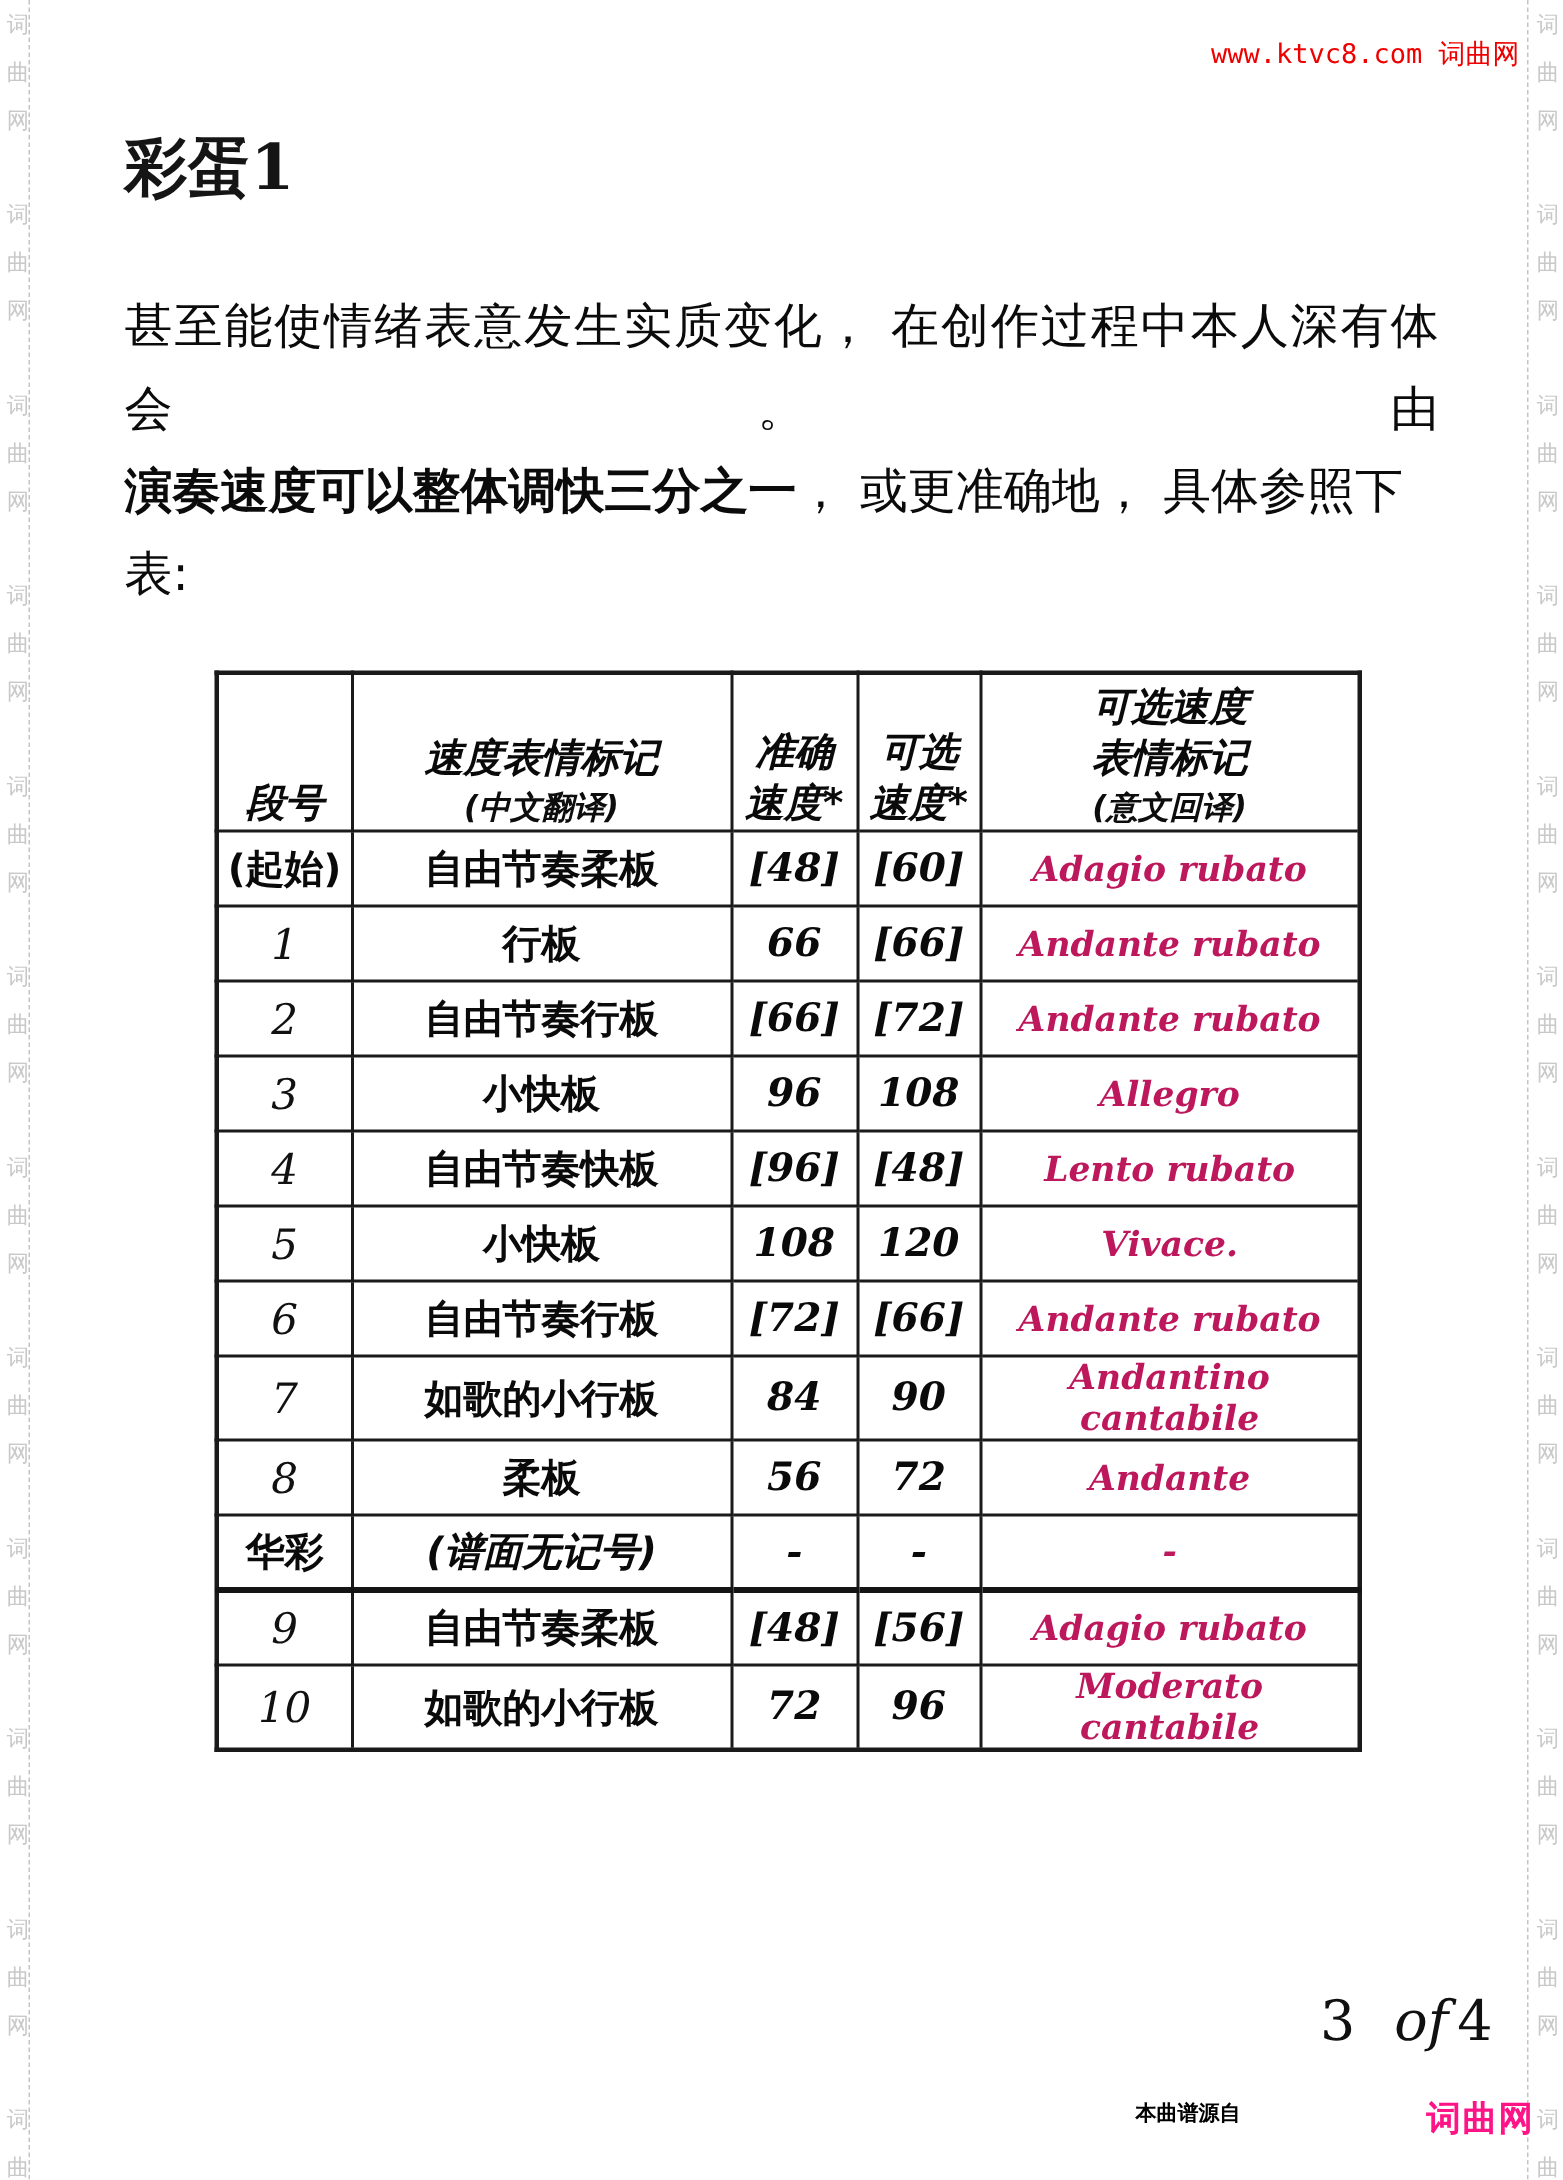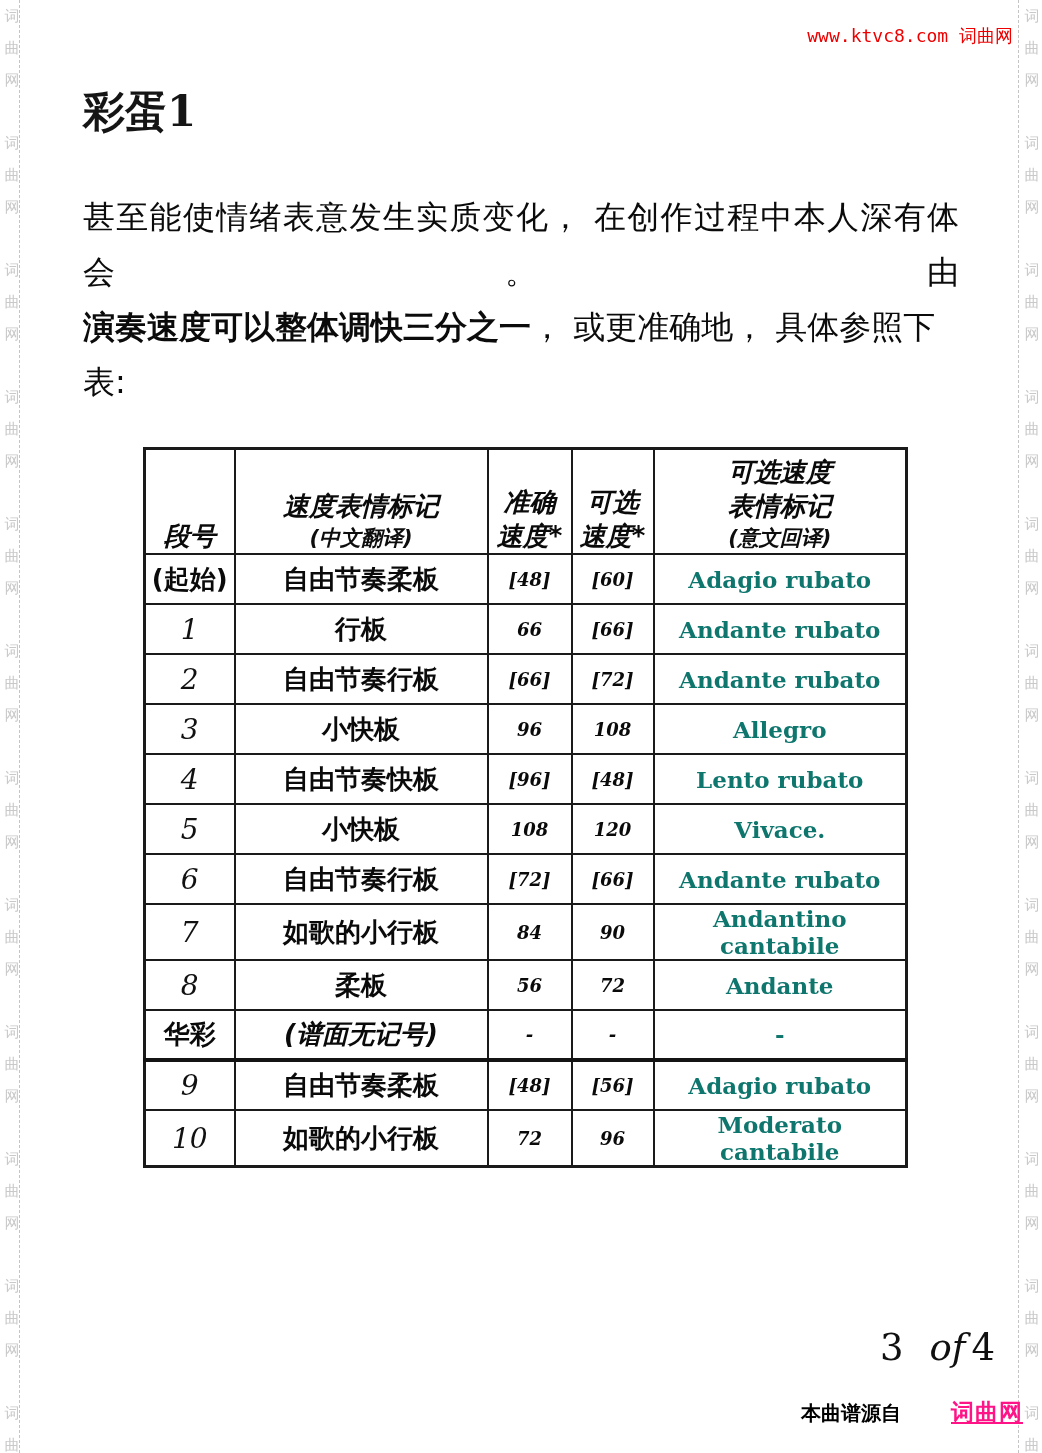--- a/index.html
+++ b/index.html
@@ -45,31 +45,31 @@
   .h-cn{font-family:"DejaVu Sans",sans-serif;font-weight:700;font-style:italic;
     font-size:26px;line-height:34px;color:#0a0a0a;}
   .h-sub{font-size:21px;line-height:30px;font-weight:700;font-style:italic;}
   .head-stack{display:flex;flex-direction:column;justify-content:flex-end;
     padding-top:8px;height:95px;}
   .c-cn{font-family:"DejaVu Sans",sans-serif;font-weight:700;font-size:26px;color:#0a0a0a;}
   .c-it{font-style:italic;}
   .c-secnum{font-family:"DejaVu Serif",serif;font-style:italic;font-weight:400;
     font-size:28px;color:#111;}
   .c-num{font-family:"DejaVu Serif",serif;font-style:italic;font-weight:700;
-    font-size:18px;color:#0a0a0a;}
-  .c-latin{font-family:"DejaVu Serif",serif;font-weight:700;font-size:23px;color:#0f766e;}
+    font-size:26px;color:#0a0a0a;}
+  .c-latin{font-family:"DejaVu Serif",serif;font-weight:700;font-size:23px;color:#be185d;font-style:italic;}
 
   
   .page-number{position:absolute;left:880px;top:1326px;
     font-family:"DejaVu Serif",serif;font-size:37px;color:#101010;}
   .page-number .of{font-style:italic;padding:0 6px;margin-left:20px;}
 
   
-  .footer-source{position:absolute;left:801px;top:1400px;
-    font-weight:700;font-size:20px;color:#000;}
+  .footer-source{position:absolute;left:757px;top:1400px;
+    font-weight:700;font-size:14px;color:#000;}
   .footer-brand{position:absolute;left:951px;top:1397px;
     font-weight:700;font-size:23px;letter-spacing:1px;}
 </style>
 </head>
 <body>
 
 <div class="wm-col left">
     <div class="wm-char">词</div>
     <div class="wm-char">曲</div>
     <div class="wm-char">网</div>
@@ -305,13 +305,13 @@
         <td class="c-latin">Moderato cantabile</td>
       </tr>
     </tbody>
 </table>
 
 <div class="page-number">
   <span>3</span><span class="of">of</span><span>4</span>
 </div>
 
 <div class="footer-source">本曲谱源自</div>
-<div class="footer-brand" style="color: rgb(255, 20, 135); text-decoration: underline;">词曲网</div>
+<div class="footer-brand" style="color: rgb(255, 20, 135);">词曲网</div>
 
 </body></html>

